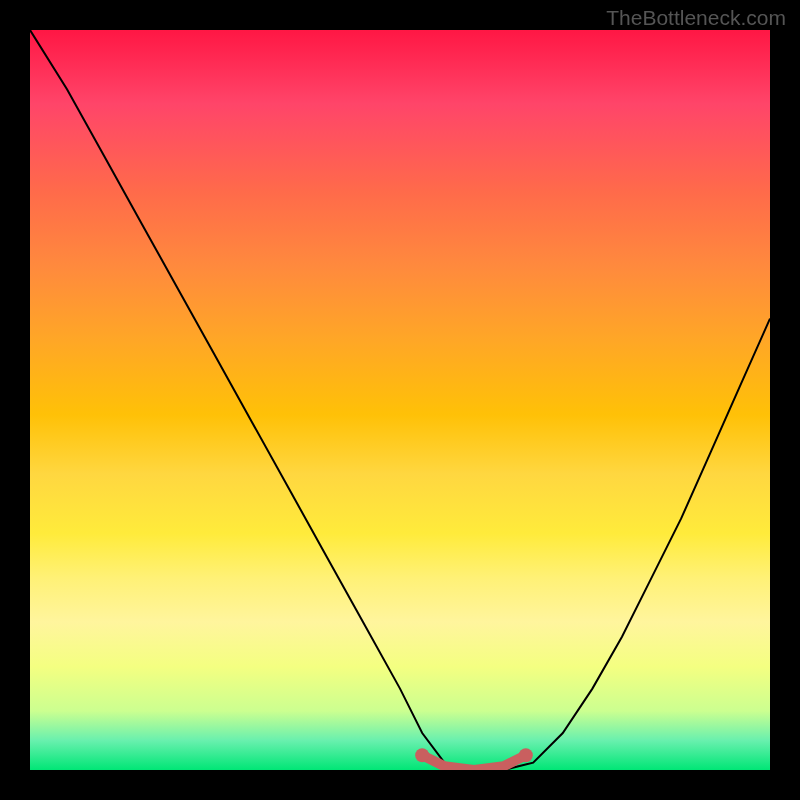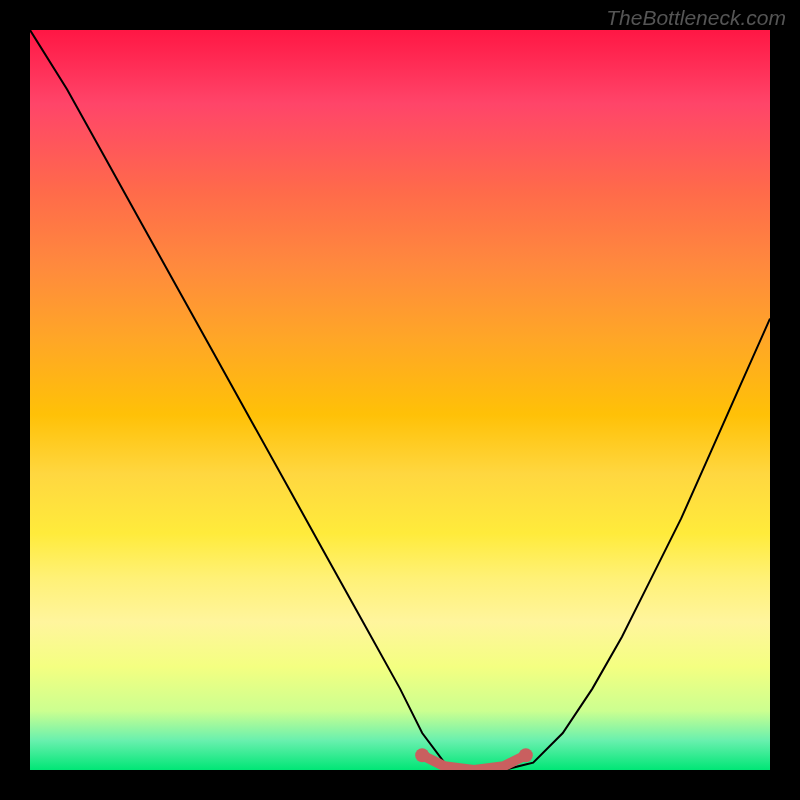--- a/index.html
+++ b/index.html
@@ -8,21 +8,20 @@
     width: 800px;
     height: 800px;
     background: #000;
     position: relative;
     font-family: Arial, sans-serif;
   }
   .container {
     width: 800px;
     height: 576px;
     position: relative;
-    font-style: italic;
   }
   .watermark {
     position: absolute;
     top: 6px;
     right: 14px;
     color: #555;
     font-size: 21px;
     font-weight: 500;
     z-index: 10;
   }

